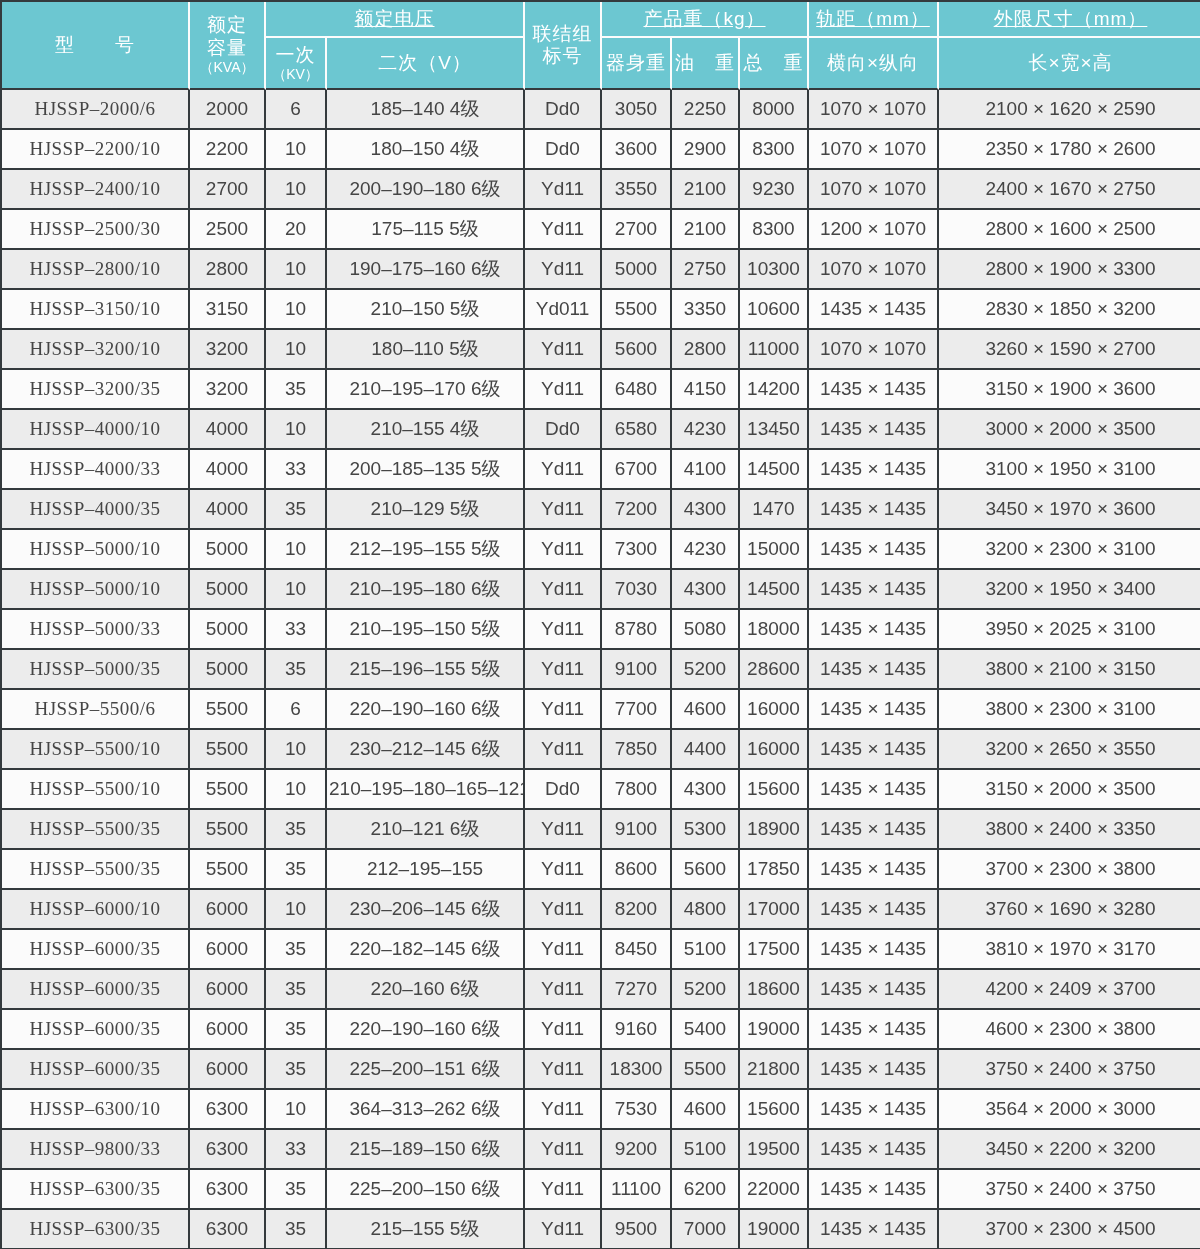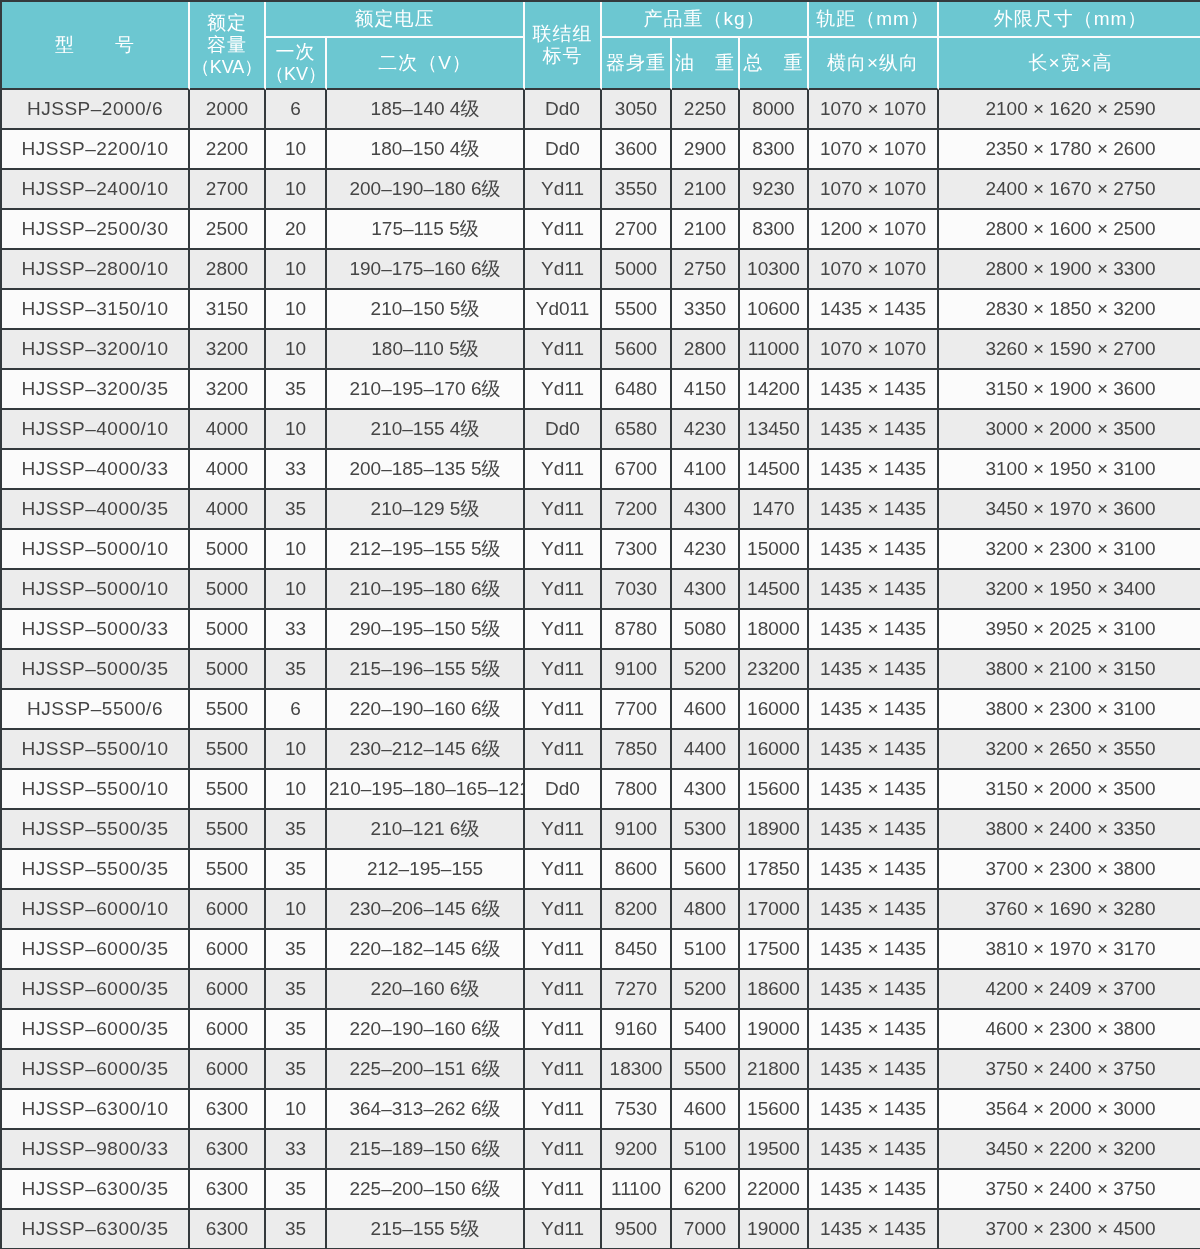--- a/index.html
+++ b/index.html
@@ -26,44 +26,44 @@
     font-weight: normal;
     font-size: 19px;
     line-height: 1.18;
     padding: 0;
     text-align: center;
     vertical-align: middle;
     border-right: 2px solid #fcfcfc;
     border-bottom: 2px solid #fcfcfc;
     letter-spacing: 1px;
   }
-  th.tier1   { height: 34px; }
+  th.tier1   { height: 34px; text-decoration: underline; }
   th.tier2   { height: 50px; border-bottom: 2px solid #343a3d; }
   th.spanned { border-bottom: 2px solid #343a3d; }
   th.col-last { border-right: none; }
   th .ln { display: block; }
-  th .paren { font-size: 18px; letter-spacing: 0; }
+  th .paren { font-size: 14px; letter-spacing: 0; }
   
   td {
     height: 38px;
     padding: 0 2px;
     text-align: center;
     vertical-align: middle;
     font-size: 19px;
     color: #454545;
     border-right: 2px solid #343a3d;
     border-bottom: 2px solid #343a3d;
     white-space: nowrap;
     overflow: hidden;
   }
   td:last-child { border-right: none; }
   tbody tr:last-child td { border-bottom: none; }
   tbody tr:nth-child(odd)  td { background: #ececec; }
   tbody tr:nth-child(even) td { background: #fbfbfb; }
-  td.c-model { letter-spacing: 0.5px; }
+  td.c-model { letter-spacing: 0.5px; font-family: Liberation Serif, serif; }
 </style>
 </head>
 <body>
 
 <div class="wrap">
   <table class="spec">
     <colgroup>
       <col style="width:188px">
       <col style="width:76px">
       <col style="width:61px">
@@ -281,37 +281,37 @@
           <td class="c-body-weight">7030</td>
           <td class="c-oil-weight">4300</td>
           <td class="c-total-weight">14500</td>
           <td class="c-track-gauge">1435 × 1435</td>
           <td class="c-dimensions">3200 × 1950 × 3400</td>
         </tr>
         <tr>
           <td class="c-model">HJSSP–5000/33</td>
           <td class="c-capacity-kva">5000</td>
           <td class="c-primary-kv">33</td>
-          <td class="c-secondary-v">290–195–150  5级</td>
+          <td class="c-secondary-v">210–195–150  5级</td>
           <td class="c-connection">Yd11</td>
           <td class="c-body-weight">8780</td>
           <td class="c-oil-weight">5080</td>
           <td class="c-total-weight">18000</td>
           <td class="c-track-gauge">1435 × 1435</td>
           <td class="c-dimensions">3950 × 2025 × 3100</td>
         </tr>
         <tr>
           <td class="c-model">HJSSP–5000/35</td>
           <td class="c-capacity-kva">5000</td>
           <td class="c-primary-kv">35</td>
           <td class="c-secondary-v">215–196–155  5级</td>
           <td class="c-connection">Yd11</td>
           <td class="c-body-weight">9100</td>
           <td class="c-oil-weight">5200</td>
-          <td class="c-total-weight">23200</td>
+          <td class="c-total-weight">28600</td>
           <td class="c-track-gauge">1435 × 1435</td>
           <td class="c-dimensions">3800 × 2100 × 3150</td>
         </tr>
         <tr>
           <td class="c-model">HJSSP–5500/6</td>
           <td class="c-capacity-kva">5500</td>
           <td class="c-primary-kv">6</td>
           <td class="c-secondary-v">220–190–160  6级</td>
           <td class="c-connection">Yd11</td>
           <td class="c-body-weight">7700</td>

